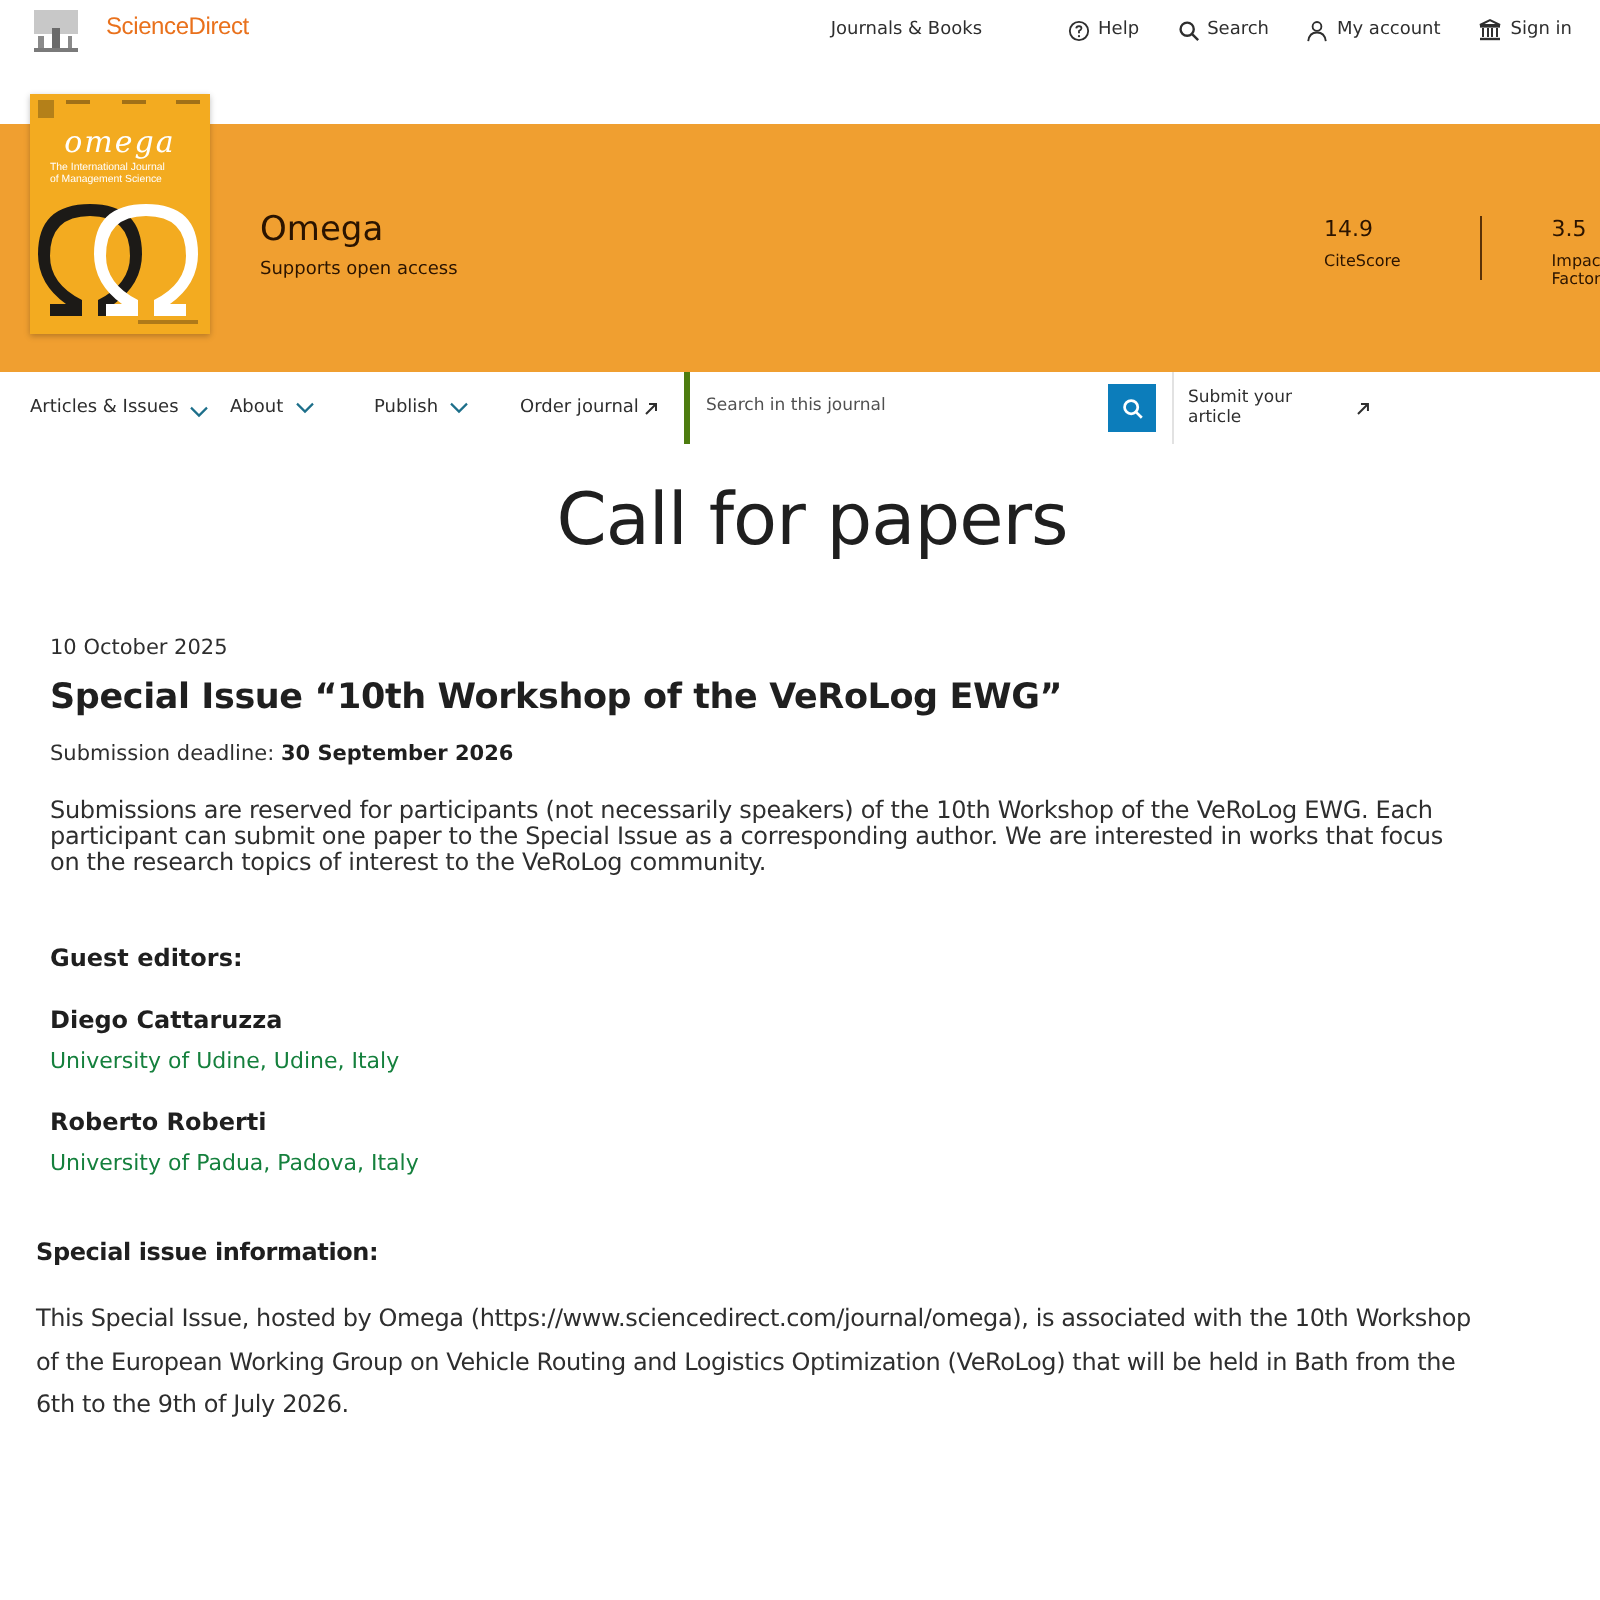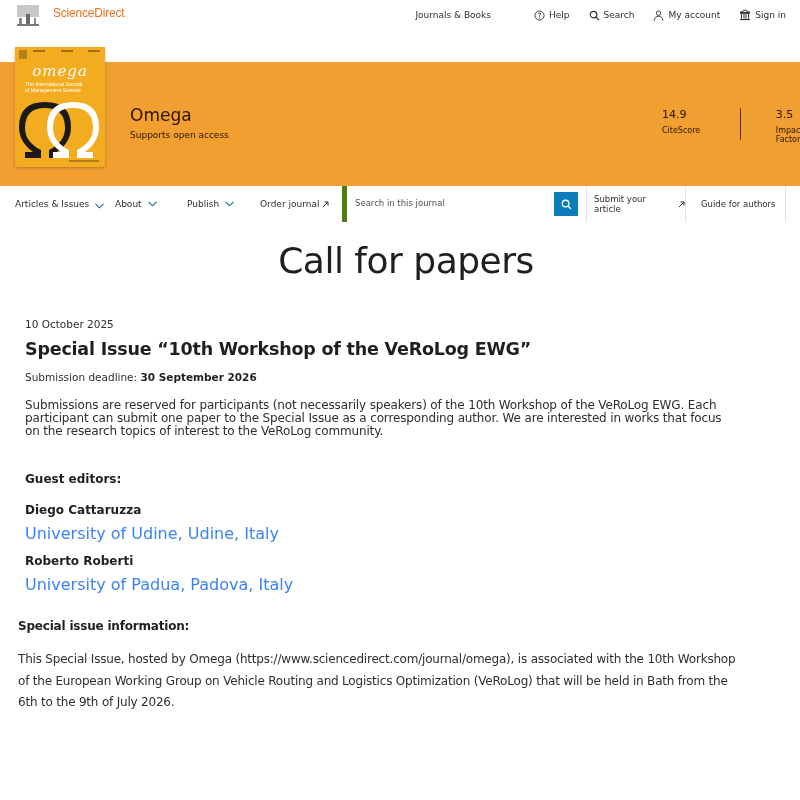--- a/index.html
+++ b/index.html
@@ -32,36 +32,36 @@
   .metrics { position: absolute; left: 662px; top: 108px; display: flex; gap: 20px; }
   .metric { display: flex; flex-direction: column; }
   .metric .val { font-size: 11px; color: #2b1400; }
   .metric .lbl { font-size: 8px; color: #2b1400; margin-top: 5px; }
   .metric-divider { width: 1px; height: 32px; background: #5a3106; margin: 0 15px 0 20px; }
 
   
   .navbar { position: absolute; left: 0; top: 186px; width: 800px; height: 36px; background: #fff; }
   .nav-item { position: absolute; top: 13px; font-size: 9px; color: #2e2e2e; display: flex; align-items: center; }
   .nav-item svg { margin-left: 6px; }
-  .search-field { position: absolute; left: 342px; top: 0; width: 238px; height: 36px; border-left: 5px solid #4d7c0f; }
+  .search-field { position: absolute; left: 342px; top: 0; width: 238px; height: 36px; border-left: 3px solid #4d7c0f; }
   .search-field input { border: none; outline: none; font-family: "DejaVu Sans", sans-serif; font-size: 8.5px; color: #505050; background: transparent; position: absolute; left: 8px; top: 12px; width: 200px; }
   .search-field input::placeholder { color: #505050; }
   .search-btn { position: absolute; left: 554px; top: 192px; width: 24px; height: 24px; background: #0c7dbb; display: flex; align-items: center; justify-content: center; }
   .nav-right { position: absolute; top: 0; height: 36px; border-left: 1px solid #e2e2e2; display: flex; align-items: center; font-size: 8.5px; color: #2e2e2e; }
 
   
   .page-title { position: absolute; left: 0; width: 812px; top: 240px; text-align: center; font-size: 36px; color: #1f1f1f; font-family: "DejaVu Sans", sans-serif; font-weight: normal; letter-spacing: -0.5px; }
   .date { position: absolute; left: 25px; top: 318px; font-size: 10.5px; color: #2e2e2e; }
   .issue-title { position: absolute; left: 25px; top: 339px; font-size: 17.5px; font-weight: bold; color: #1f1f1f; letter-spacing: -0.2px; }
   .deadline { position: absolute; left: 25px; top: 371px; font-size: 10.5px; color: #2e2e2e; }
   .deadline b { color: #1f1f1f; }
   .desc { position: absolute; left: 25px; top: 399px; width: 700px; font-size: 12px; line-height: 13px; color: #2e2e2e; letter-spacing: -0.15px; }
   .ge-label { position: absolute; left: 25px; top: 472px; font-size: 12px; font-weight: bold; color: #1f1f1f; }
   .editor-name { position: absolute; left: 25px; font-size: 12px; font-weight: bold; color: #1f1f1f; }
-  .editor-aff { position: absolute; left: 25px; font-size: 16px; color: #3b82f6; }
+  .editor-aff { position: absolute; left: 25px; font-size: 11px; color: #15803d; }
   .info-label { position: absolute; left: 18px; top: 619px; font-size: 12px; font-weight: bold; color: #1f1f1f; letter-spacing: -0.2px; }
   .info-text { position: absolute; left: 18px; top: 649px; width: 730px; font-size: 12px; line-height: 21.5px; color: #2e2e2e; letter-spacing: -0.2px; }
 </style>
 </head>
 <body>
 
 <div class="topbar">
   <div class="logo">
     <div class="logo-tree">
       <svg width="28" height="24" viewBox="0 0 28 24">
@@ -178,23 +178,20 @@
   </div>
   <div class="search-field">
     <input type="text" placeholder="Search in this journal" style="">
   </div>
   <div class="nav-right" style="left:586px; width:99px; padding-left:7px;">
     <span>Submit your article</span>
     <svg width="7" height="7" viewBox="0 0 7 7" style="margin-left:3px">
         <path d="M1 6 L6 1 M2.5 1 L6 1 L6 4.5" fill="none" stroke="#2e2e2e" stroke-width="1"></path>
       </svg>
   </div>
-  <div class="nav-right" style="left:685px; width:101px; padding-left:15px; border-right:1px solid #e2e2e2;">
-    <span>Guide for authors</span>
-  </div>
 </div>
 <div class="search-btn">
   <svg width="11" height="11" viewBox="0 0 12 12">
       <circle cx="5" cy="5" r="3.6" fill="none" stroke="#ffffff" stroke-width="1.5"></circle>
       <line x1="7.7" y1="7.7" x2="10.8" y2="10.8" stroke="#ffffff" stroke-width="1.5"></line>
     </svg>
 </div>
 
 <h1 class="page-title">Call for papers</h1>
 <div class="date">10 October 2025</div>

